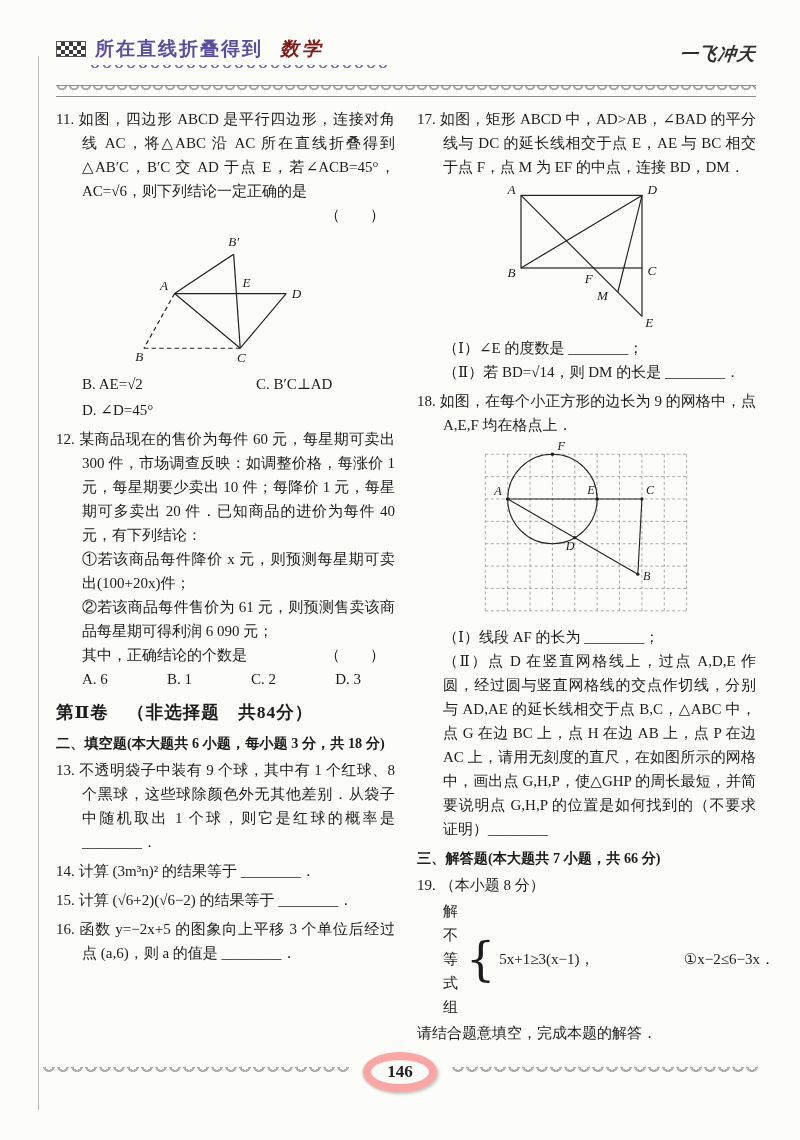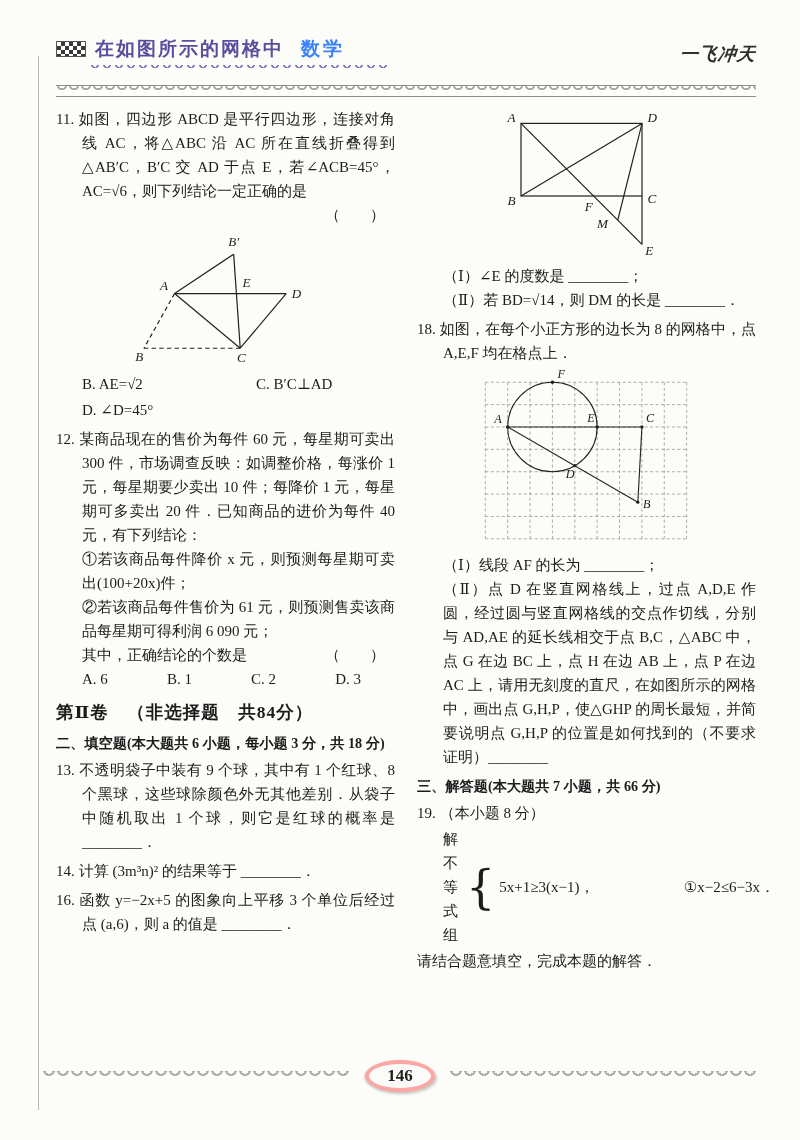--- a/index.html
+++ b/index.html
@@ -7,21 +7,21 @@
   body { width:800px; height:1140px; font-family:"Liberation Serif","DejaVu Serif",serif; color:#1c1c1c; }
   .page { position:relative; width:800px; height:1140px; background:#fcfcf9; padding:36px 44px 0 56px; overflow:hidden; }
   .page-edge { position:absolute; left:38px; top:56px; bottom:30px; width:1px; background:#b9b7b2; }
 
   
   .header-top { display:flex; justify-content:space-between; align-items:flex-start; }
   .header-left { position:relative; padding-bottom:8px; }
   .header-title-row { display:flex; align-items:center; gap:9px; }
   .checker { width:30px; height:16px; background:repeating-conic-gradient(#3a3a3a 0% 25%, #fff 0% 50%); background-size:8px 8px; border:1px solid #555; }
   .header-title { font-size:19px; font-weight:bold; letter-spacing:2px; color:#5a4d9d; }
-  .header-subject { font-size:19px; font-weight:bold; color:#3b82f6; margin-left:8px; letter-spacing:3px; }
+  .header-subject { font-size:19px; font-weight:bold; font-style:italic; color:#7f1d1d; margin-left:8px; letter-spacing:3px; }
   .wave-underline { margin-top:3px; margin-left:34px; width:300px; height:5px;
     background:radial-gradient(circle at 5px -1px, transparent 2.6px, #8377bd 2.6px, #8377bd 4.2px, transparent 4.4px);
     background-size:12px 5px; background-repeat:repeat-x; }
   .brand { font-size:18px; font-style:italic; font-weight:bold; color:#2e2e2e; margin-top:6px; letter-spacing:1px; transform:skewX(-6deg); }
   .header-band { margin-top:7px; height:12px; border-top:1.5px solid #8f8d88; border-bottom:1.5px solid #8f8d88;
     background:radial-gradient(circle at 6px -1px, transparent 3px, #aeaca7 3px, #aeaca7 5px, transparent 5.4px);
     background-size:12px 12px; background-repeat:repeat-x; }
 
   
   .columns { display:flex; gap:22px; margin-top:10px; }
@@ -44,36 +44,36 @@
   .brace { font-size:46px; font-weight:400; line-height:52px; margin:0 4px 0 8px; font-family:"DejaVu Serif",serif; }
   .ineq-lines { display:flex; flex-direction:row; }
   .ineq-line { display:flex; justify-content:space-between; min-width:198px; line-height:25px; }
   .ineq-tag { margin-left:18px; }
 
   
   .page-footer { position:absolute; left:42px; right:42px; bottom:48px; display:flex; align-items:center; gap:14px; }
   .scallops { flex:1; height:11px;
     background:radial-gradient(circle at 7px -1px, transparent 3.6px, #b2b0ab 3.6px, #b2b0ab 5.8px, transparent 6.2px);
     background-size:14px 11px; background-repeat:repeat-x; }
-  .page-badge { min-width:70px; text-align:center; border:4px solid #fca5a5; border-radius:50%;
+  .page-badge { min-width:70px; text-align:center; border:8px solid #fca5a5; border-radius:50%;
     padding:2px 16px; font-weight:bold; font-size:17px; color:#222; background:#fbfbf8;
     box-shadow:2px 2px 3px #c9c7c2, -1px 1px 2px #d6d4cf; }
 </style>
 </head>
 <body>
 
 <div class="page">
   <div class="page-edge"></div>
 
   <header>
     <div class="header-top">
       <div class="header-left">
         <div class="header-title-row">
           <span class="checker"></span>
-          <span class="header-title">在如图所示的网格中</span>
+          <span class="header-title">所在直线折叠得到</span>
           <span class="header-subject">数学</span>
         </div>
         <div class="wave-underline"></div>
       </div>
       <div class="brand">一飞冲天</div>
     </div>
     <div class="header-band"></div>
   </header>
 
   <main class="columns">
@@ -130,28 +130,32 @@
       <h2 class="section-title">第Ⅱ卷　（非选择题　共84分）</h2>
       <h3 class="sub-header">二、填空题(本大题共 6 小题，每小题 3 分，共 18 分)</h3>
 
       <div class="q">
         <p class="q-text"><span class="q-num">13.</span><span>不透明袋子中装有 9 个球，其中有 1 个红球、8 个黑球，这些球除颜色外无其他差别．从袋子中随机取出 1 个球，则它是红球的概率是 ________．</span></p>
       </div>
       <div class="q">
         <p class="q-text"><span class="q-num">14.</span><span>计算 (3m³n)² 的结果等于 ________．</span></p>
       </div>
       <div class="q">
+        <p class="q-text"><span class="q-num">15.</span><span>计算 (√6+2)(√6−2) 的结果等于 ________．</span></p>
+      </div>
+      <div class="q">
         <p class="q-text"><span class="q-num">16.</span><span>函数 y=−2x+5 的图象向上平移 3 个单位后经过点 (a,6)，则 a 的值是 ________．</span></p>
       </div>
 
     </section>
 
     <section class="col">
 
       <div class="q">
+        <p class="q-text"><span class="q-num">17.</span><span>如图，矩形 ABCD 中，AD&gt;AB，∠BAD 的平分线与 DC 的延长线相交于点 E，AE 与 BC 相交于点 F，点 M 为 EF 的中点，连接 BD，DM．</span></p>
         <div class="figure">
           <svg viewBox="0 0 160 136" width="176" height="150">
             <g stroke="#222" stroke-width="1.1" fill="none">
               <rect x="20" y="12" width="110" height="66"></rect>
               <line x1="130" y1="78" x2="130" y2="122"></line>
               <line x1="20" y1="12" x2="130" y2="122"></line>
               <line x1="20" y1="78" x2="130" y2="12"></line>
               <line x1="130" y1="12" x2="108" y2="100"></line>
             </g>
             <g class="fig-label">
@@ -163,21 +167,21 @@
               <text x="99" y="107" text-anchor="end">M</text>
               <text x="133" y="132">E</text>
             </g>
           </svg>
         </div>
         <p class="indent">（Ⅰ）∠E 的度数是 ________；</p>
         <p class="indent">（Ⅱ）若 BD=√14，则 DM 的长是 ________．</p>
       </div>
 
       <div class="q">
-        <p class="q-text"><span class="q-num">18.</span><span>如图，在每个小正方形的边长为 8 的网格中，点 A,E,F 均在格点上．</span></p>
+        <p class="q-text"><span class="q-num">18.</span><span>如图，在每个小正方形的边长为 9 的网格中，点 A,E,F 均在格点上．</span></p>
         <div class="figure">
           <svg viewBox="-12 -14 224 178" width="228" height="181">
             <g stroke="#9a9a96" stroke-width="0.8" stroke-dasharray="3 2.4">
               <line x1="0" y1="0" x2="0" y2="154"></line>
                 <line x1="22" y1="0" x2="22" y2="154"></line>
                 <line x1="44" y1="0" x2="44" y2="154"></line>
                 <line x1="66" y1="0" x2="66" y2="154"></line>
                 <line x1="88" y1="0" x2="88" y2="154"></line>
                 <line x1="110" y1="0" x2="110" y2="154"></line>
                 <line x1="132" y1="0" x2="132" y2="154"></line>

